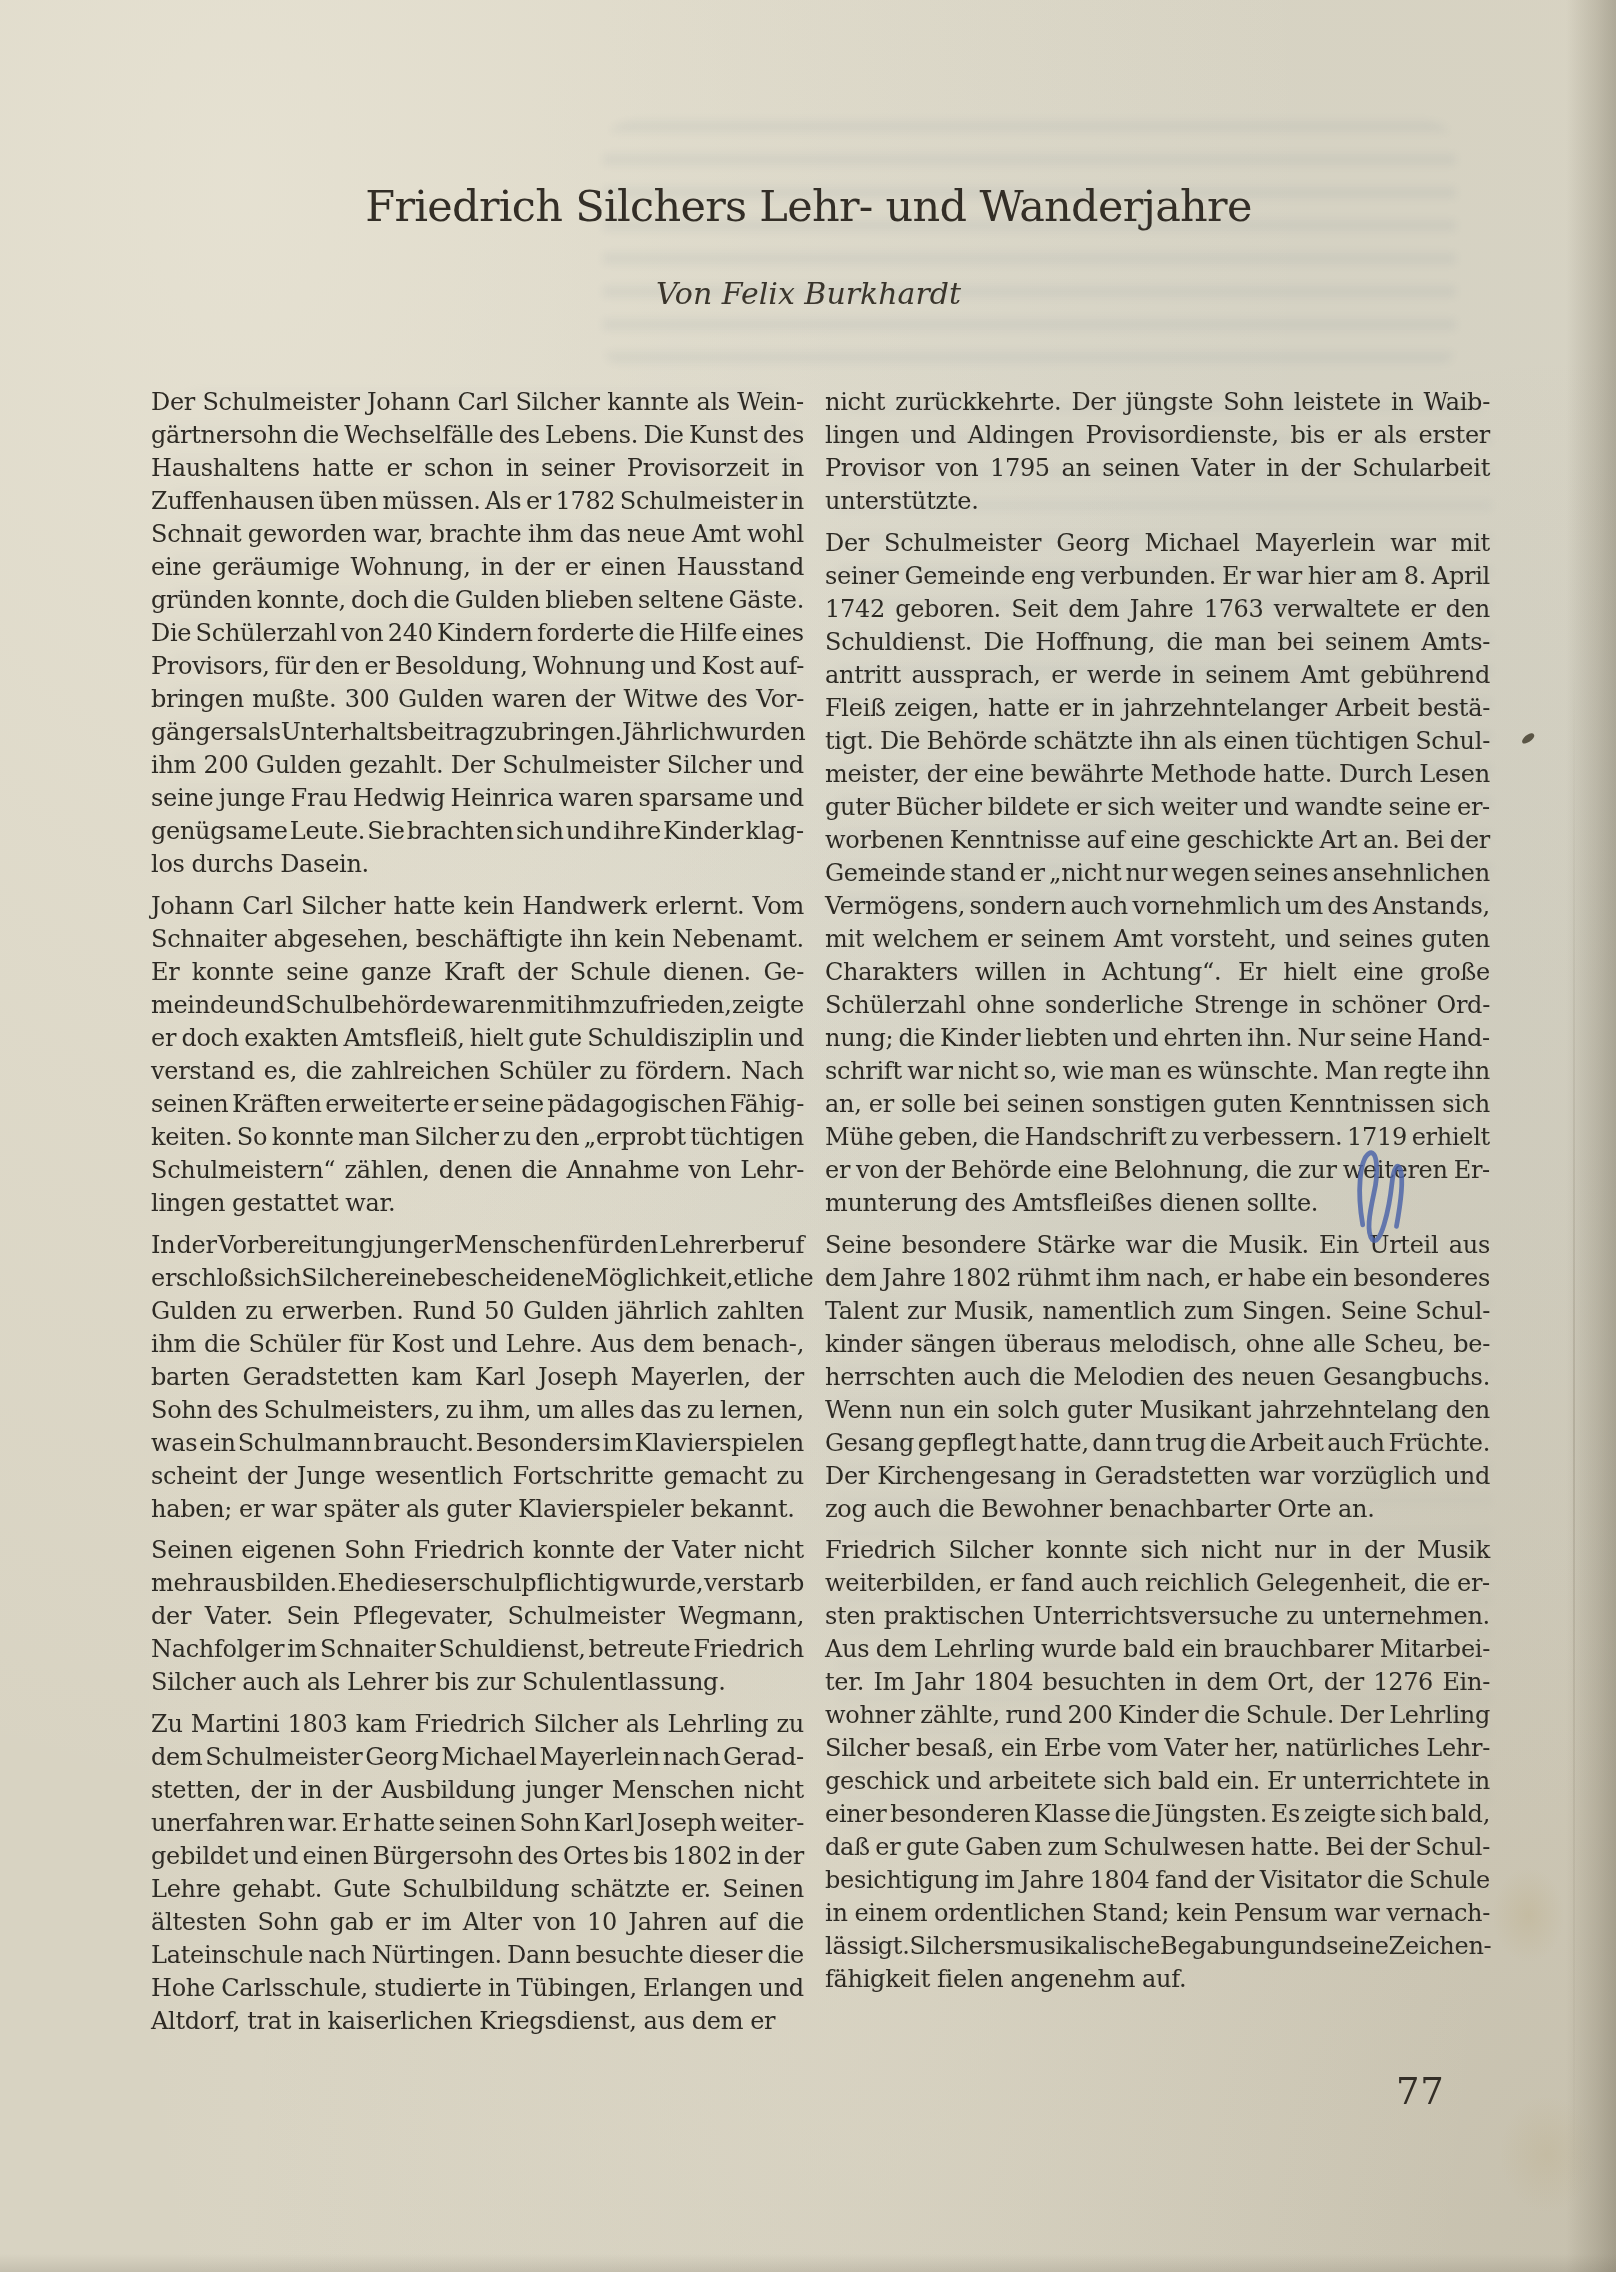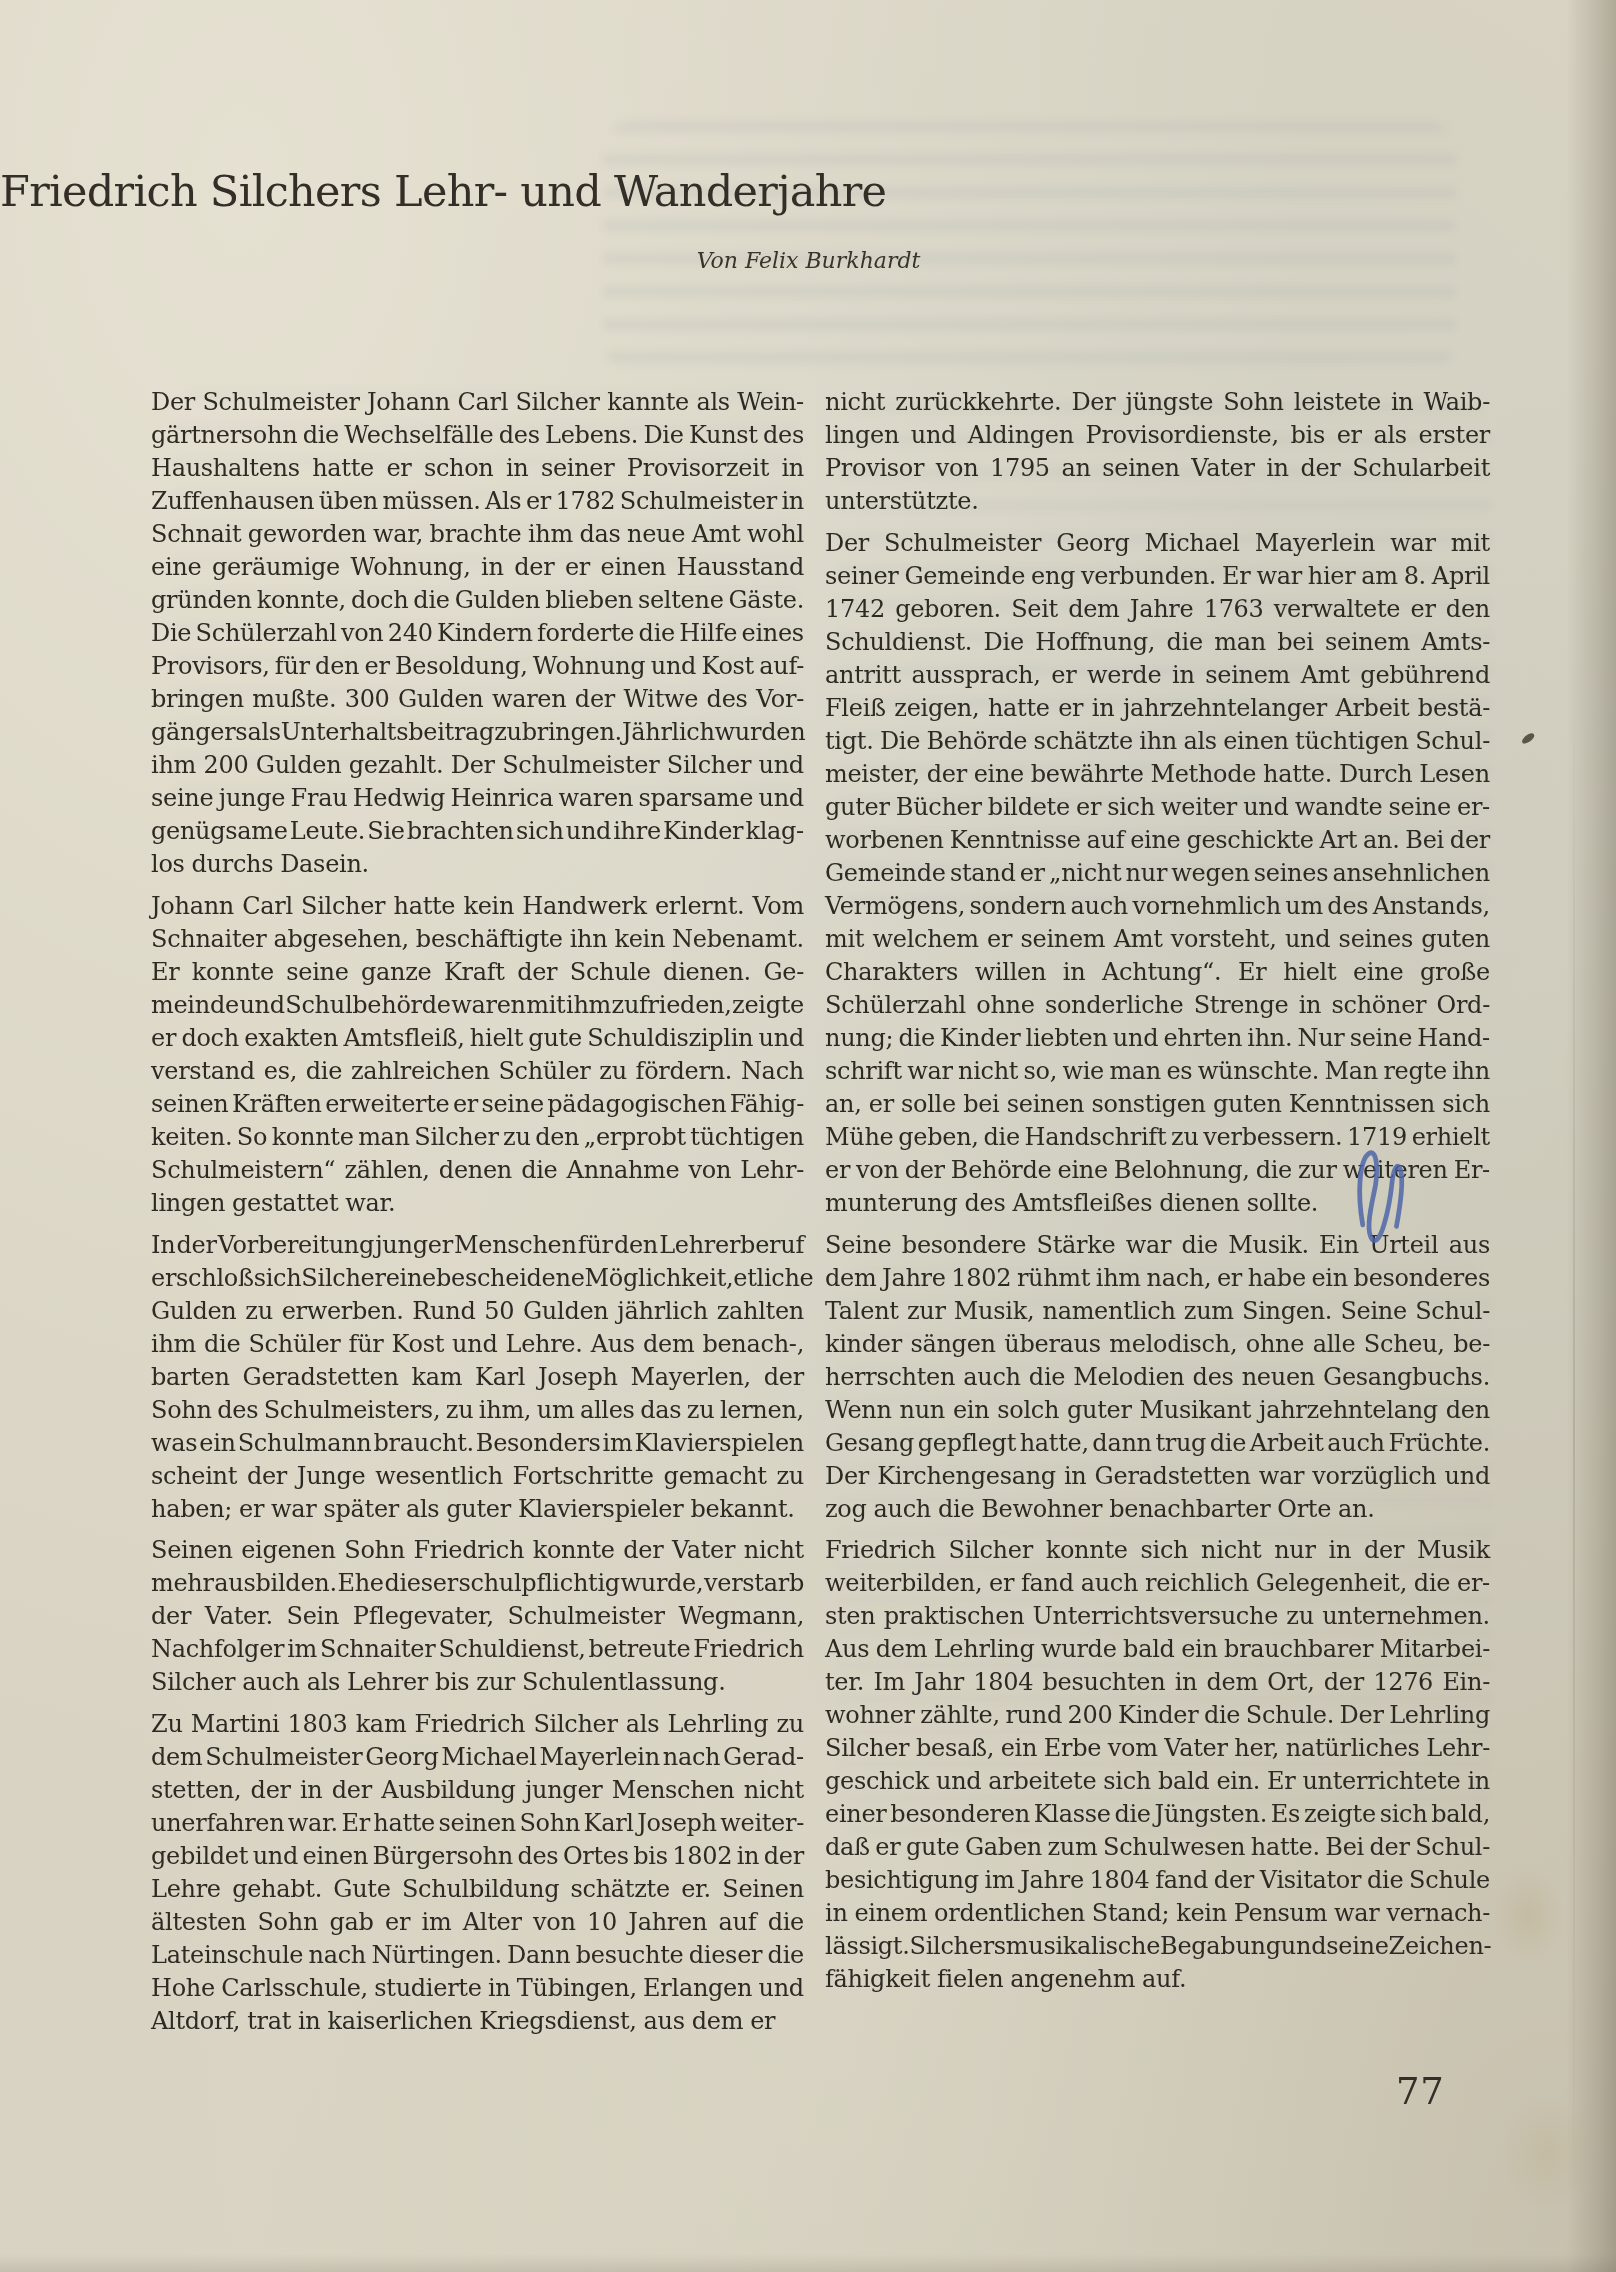--- a/index.html
+++ b/index.html
@@ -19,29 +19,29 @@
   }
   .ghost{
     position:absolute;
     filter:blur(4.4px);
     background:repeating-linear-gradient(180deg,
       rgba(143,155,158,0.30) 0px, rgba(143,155,158,0.30) 11px,
       rgba(143,155,158,0) 11px, rgba(143,155,158,0) 33px);
     border-radius:29px;
   }
   .page-title{
-    position:absolute;left:0;top:137px;width:1617px;
-    text-align:left;
+    position:absolute;left:0;top:152px;width:1617px;
+    text-align:center;
     font-size:43px;font-weight:400;letter-spacing:-0.7px;
     color:#332e27;
   }
   .byline{
-    position:absolute;left:0;top:248px;width:1617px;
+    position:absolute;left:0;top:276px;width:1617px;
     text-align:center;font-style:italic;
-    font-size:22px;color:#3a352c;
+    font-size:30px;color:#3a352c;
   }
   .col{
     position:absolute;top:388px;
     font-size:24px;letter-spacing:-0.3px;
   }
   .col-left{left:151px;width:653px;}
   .col-right{left:825px;width:665px;}
   .para{margin:0 0 8.8px 0;}
   .para:last-child{margin-bottom:0;}
   .line{

